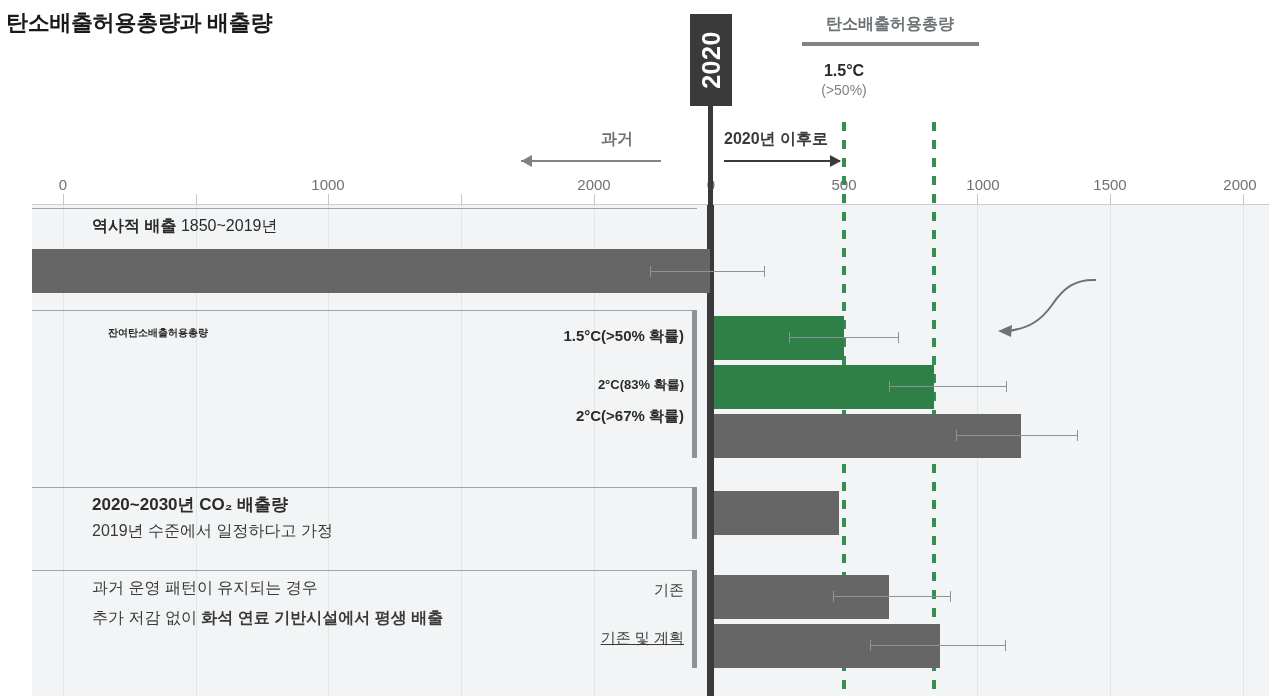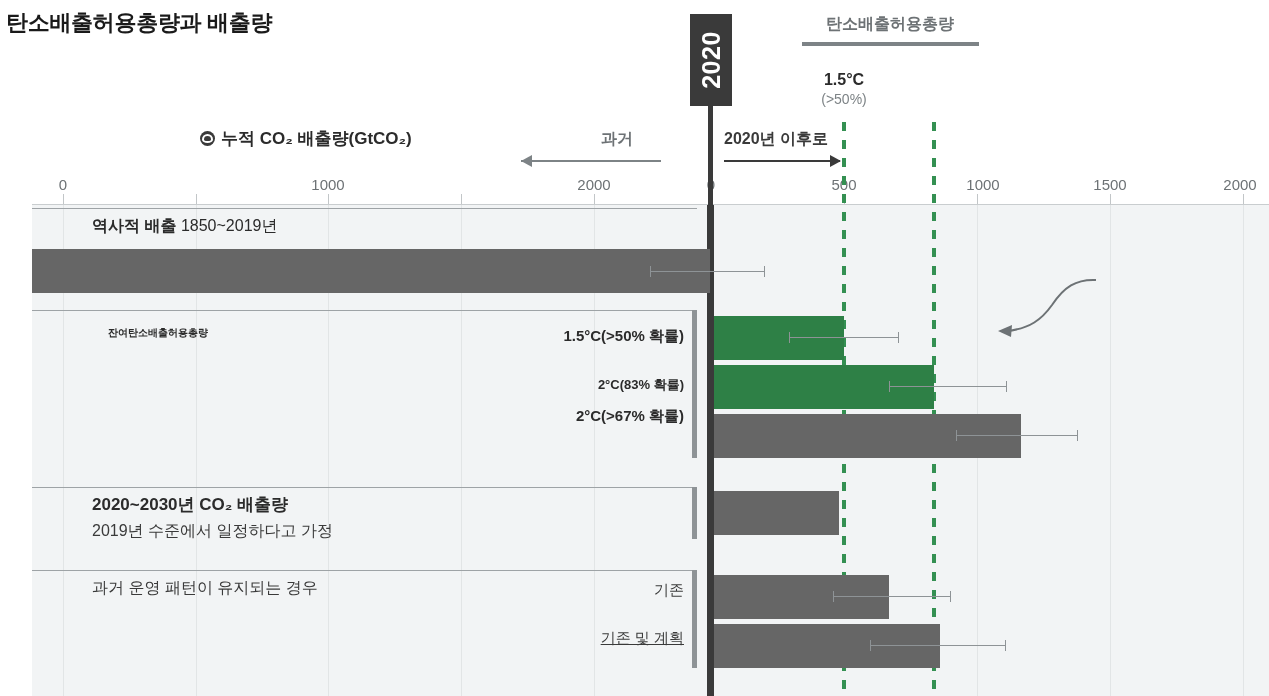--- a/index.html
+++ b/index.html
@@ -66,21 +66,21 @@
   }
 
   
   .budget-header-label {
     position:absolute; top:14px; left:805px; width:170px; text-align:center;
     font-size:16px; font-weight:bold; color:#6d7275; white-space:nowrap;
   }
   .budget-header-rule {
     position:absolute; top:42px; left:802px; width:177px; height:4px; background:#7d8386;
   }
-  .budget-col { position:absolute; text-align:center; white-space:nowrap;margin-top:9px; }
+  .budget-col { position:absolute; text-align:center; white-space:nowrap; }
   .budget-col .temp { font-size:16px; font-weight:bold; color:#2b2b2b; display:block; }
   .budget-col .prob { font-size:14px; color:#7d8386; display:block; margin-top:2px; }
 
   
   .past-caption {
     position:absolute; left:601px; top:129px;
     font-size:16px; font-weight:bold; color:#6d7275; white-space:nowrap;
   }
   .past-arrow {
     position:absolute; left:521px; top:160px; width:140px; height:2px; background:#7d8386;
@@ -190,23 +190,20 @@
 
   <div class="tick-label" style="left:63px;">0</div>
   <div class="tick-label" style="left:328px;">1000</div>
   <div class="tick-label" style="left:594px;">2000</div>
   <div class="tick-label" style="left:711px;">0</div>
   <div class="tick-label" style="left:844px;">500</div>
   <div class="tick-label" style="left:983px;">1000</div>
   <div class="tick-label" style="left:1110px;">1500</div>
   <div class="tick-label" style="left:1240px;">2000</div>
 
-  <div class="axis-header">
-    <span class="globe"></span><span>누적 CO₂ 배출량(GtCO₂)</span>
-  </div>
 
   <div class="budget-header-label">탄소배출허용총량</div>
   <div class="budget-header-rule"></div>
 
   <div class="budget-col" style="left:794px; top:62px; width:100px;">
     <span class="temp">1.5°C</span>
     <span class="prob">(&gt;50%)</span>
   </div>
 
   <div class="threshold" style="left:842px;"></div>
@@ -269,20 +266,23 @@
   <div class="sep-line" style="left:32px; top:487px; width:665px;"></div>
   <div class="group-bracket" style="left:692px; top:487px; height:52px;"></div>
   <div class="row-label lbl-strong" style="left:92px; top:493px; font-size:17px;">2020~2030년 CO₂ 배출량</div>
   <div class="row-label" style="left:92px; top:521px; font-size:16px; color:#3a3a3a;">2019년 수준에서 일정하다고 가정</div>
 
   <div class="bar gray" style="left:714px; top:491px; width:125px;"></div>
 
   <div class="sep-line" style="left:32px; top:570px; width:665px;"></div>
   <div class="group-bracket" style="left:692px; top:570px; height:98px;"></div>
   <div class="row-label" style="left:92px; top:578px; font-size:16px; color:#3a3a3a;">과거 운영 패턴이 유지되는 경우</div>
+  <div class="row-label" style="left:92px; top:608px; font-size:16px; color:#3a3a3a;">
+    <span>추가 저감 없이 </span><span class="lbl-strong">화석 연료 기반시설에서 평생 배출</span>
+  </div>
 
   <div class="row-label" style="left:684px; top:581px; font-size:15px; transform:translateX(-100%); color:#3a3a3a;">기존</div>
   <div class="row-label" style="left:684px; top:629px; font-size:15px; transform:translateX(-100%); color:#3a3a3a;text-decoration:underline;">기존 및 계획</div>
 
   <div class="bar gray" style="left:714px; top:575px; width:175px;"></div>
   <div class="errbar" style="left:833px; top:596px; width:118px;">
     <span class="cap l"></span>
     <span class="cap r"></span>
   </div>
 

